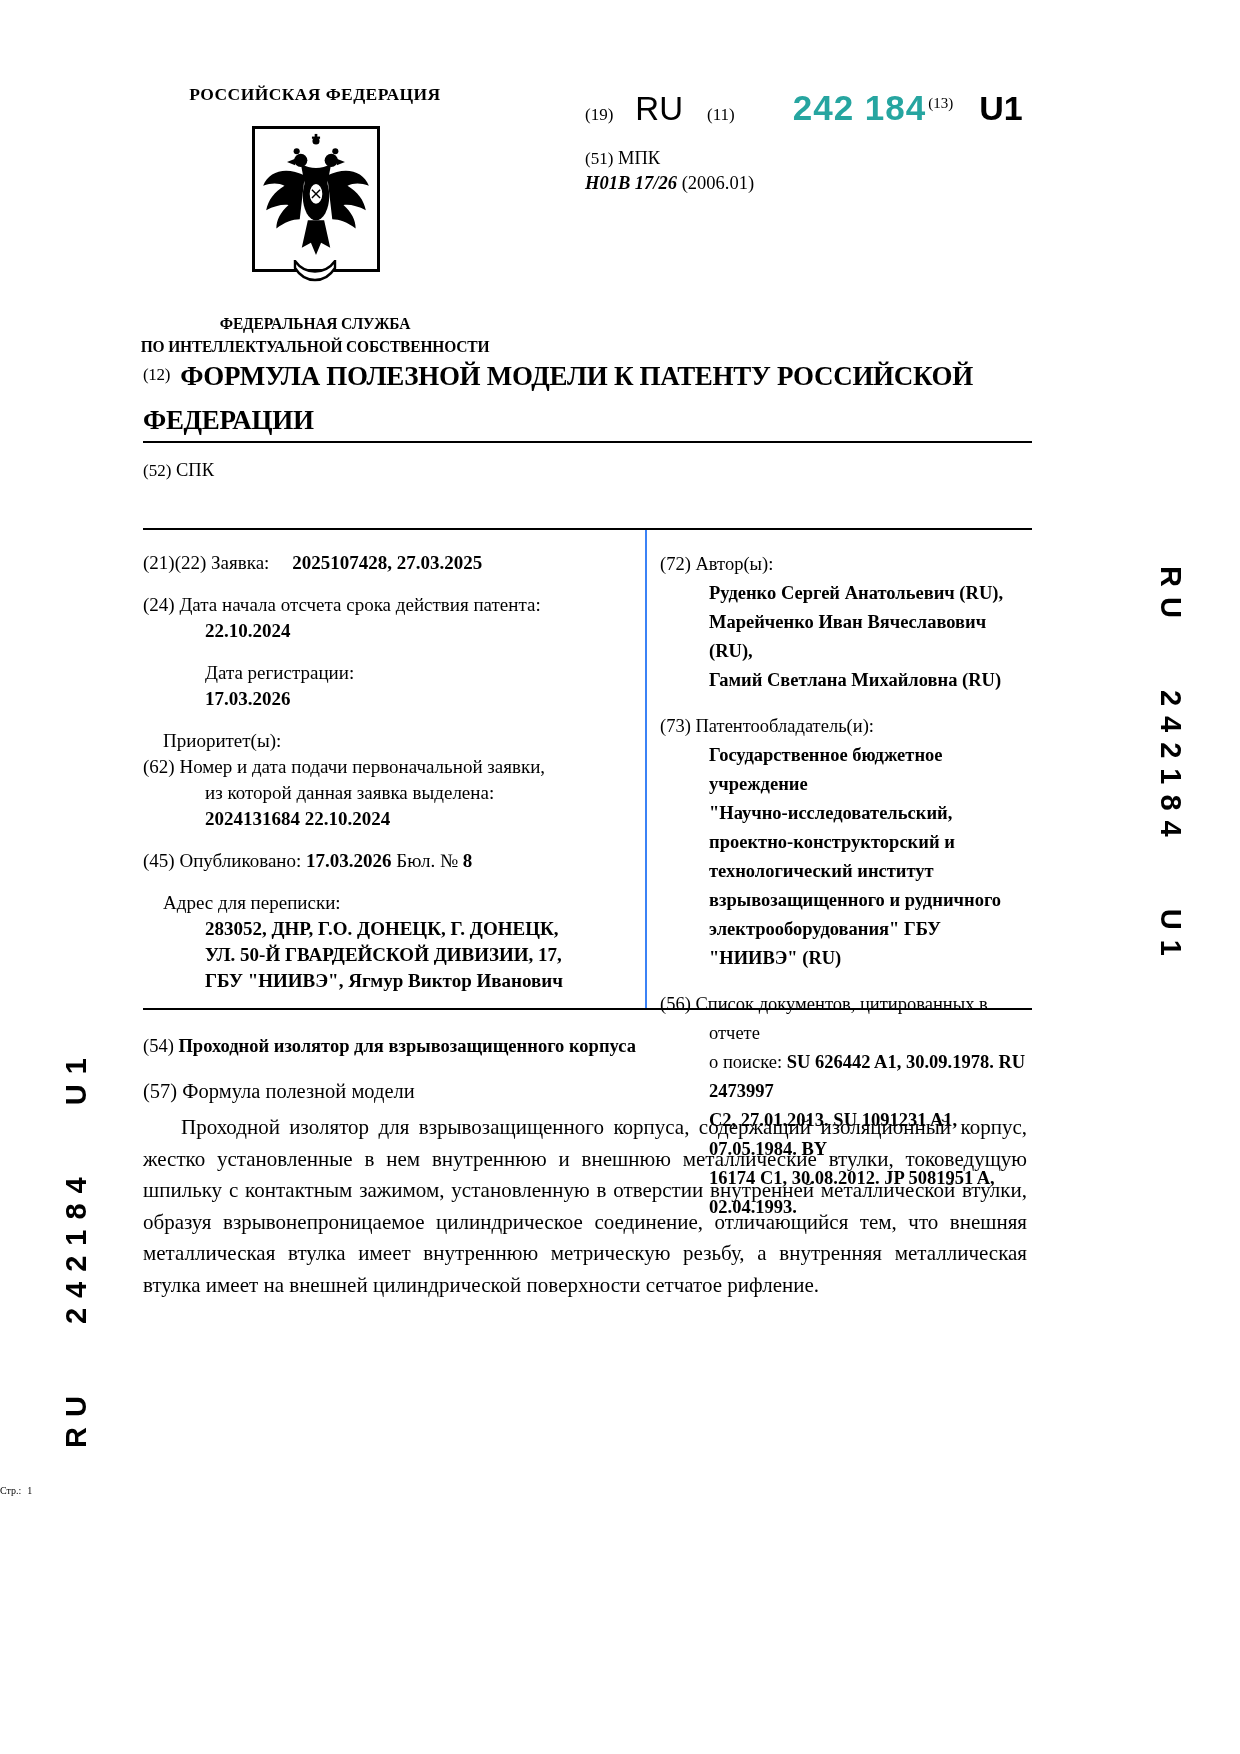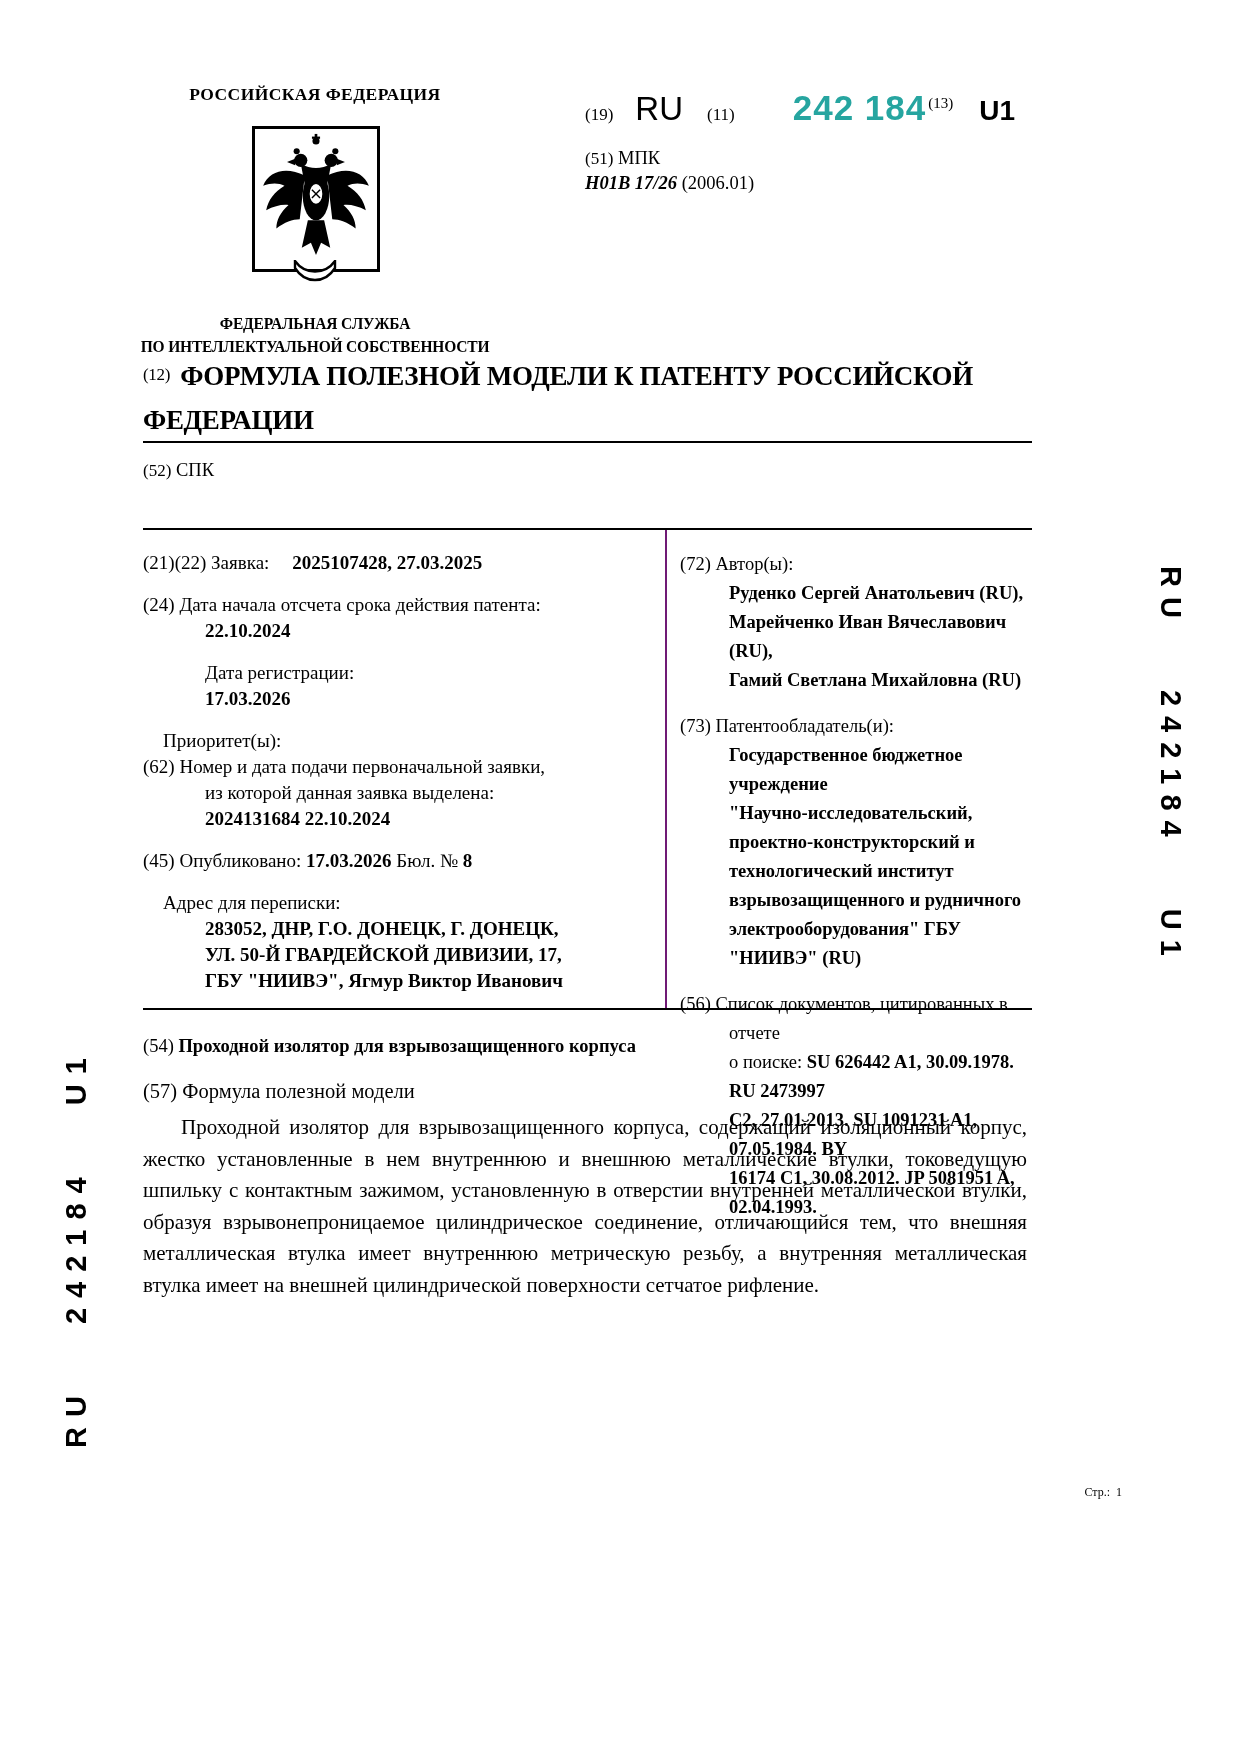--- a/index.html
+++ b/index.html
@@ -23,21 +23,21 @@
   .hdr-right{position:absolute;left:585px;top:88px;width:560px;}
   .pubrow{display:flex;align-items:baseline;white-space:nowrap;}
   .inid{font-size:17px;}
   .cc{font-family:"Liberation Sans",sans-serif;font-weight:normal;font-size:33px;margin-left:22px;}
   .inid11{margin-left:24px;}
   .docnum{
     font-family:"Liberation Sans",sans-serif;font-weight:bold;font-size:35px;
     letter-spacing:1px;color:var(--accent,#26a5a0);margin-left:58px;
   }
   .inid13{font-size:15px;position:relative;top:-12px;margin-left:2px;}
-  .kind{font-family:"Liberation Sans",sans-serif;font-weight:bold;font-size:28px;margin-left:26px;}
+  .kind{font-family:"Liberation Sans",sans-serif;font-weight:bold;font-size:34px;margin-left:26px;}
   .mpk{position:absolute;left:585px;top:146px;font-size:18.5px;line-height:25px;}
   .mpk .code{font-weight:bold;font-style:italic;}
   .agency{
     position:absolute;left:115px;top:312px;width:400px;text-align:center;
     font-weight:bold;font-size:16.5px;line-height:23px;letter-spacing:-.2px;
     transform:scaleX(.94);transform-origin:50% 0;
   }
   
   .title12{
     position:absolute;left:143px;top:356px;width:900px;
@@ -48,21 +48,21 @@
   
   .cpc{position:absolute;left:143px;top:458px;font-size:18.5px;line-height:25px;}
   .cpc .codes{font-weight:bold;font-style:italic;font-size:19px;}
   
   .biblio{
     position:absolute;left:143px;top:528px;width:889px;height:482px;
     border-top:2px solid #000;border-bottom:2px solid #000;
     display:flex;box-sizing:border-box;font-size:19px;line-height:26px;justify-content:center;
   }
   .bcol-l{width:502px;box-sizing:border-box;padding:20px 18px 0 0;}
-  .bcol-r{flex:1;border-left:2px solid #701a75;box-sizing:border-box;padding:20px 2px 0 13px;font-size:18.5px;line-height:29px;margin-left:20px;}
+  .bcol-r{flex:1;border-left:2px solid #3b82f6;box-sizing:border-box;padding:20px 2px 0 13px;font-size:18.5px;line-height:29px;}
   .bitem{margin-bottom:16px;}
   .hang{padding-left:62px;text-indent:-62px;}
   .hang-r{padding-left:49px;text-indent:-49px;}
   .ind{padding-left:62px;}
   .ind-r{padding-left:49px;}
   .ind-s{padding-left:20px;}
   .b{font-weight:bold;}
   .gap{display:inline-block;width:18px;}
   .bcol-r .bitem{margin-bottom:17px;}
   
@@ -75,21 +75,21 @@
   }
   
   .side{
     position:absolute;white-space:nowrap;
     font-family:"Liberation Sans",sans-serif;font-weight:bold;font-size:29px;
     letter-spacing:10px;word-spacing:44px;
   }
   .side-right{left:1187px;top:566px;transform:rotate(90deg);transform-origin:top left;}
   .side-left{left:60px;top:1448px;transform:rotate(-90deg);transform-origin:top left;}
   
-  .footer{position:absolute;left:12px;top:1485px;width:1110px;text-align:right;font-size:12px;}
+  .footer{position:absolute;left:0;top:1485px;width:1110px;text-align:left;font-size:10px;}
   .footer .pg{margin-left:6px;}
 </style>
 </head>
 <body>
 
 <div class="page">
 
   <div class="hdr-country">РОССИЙСКАЯ ФЕДЕРАЦИЯ</div>
 
   <div class="emblem-box">

